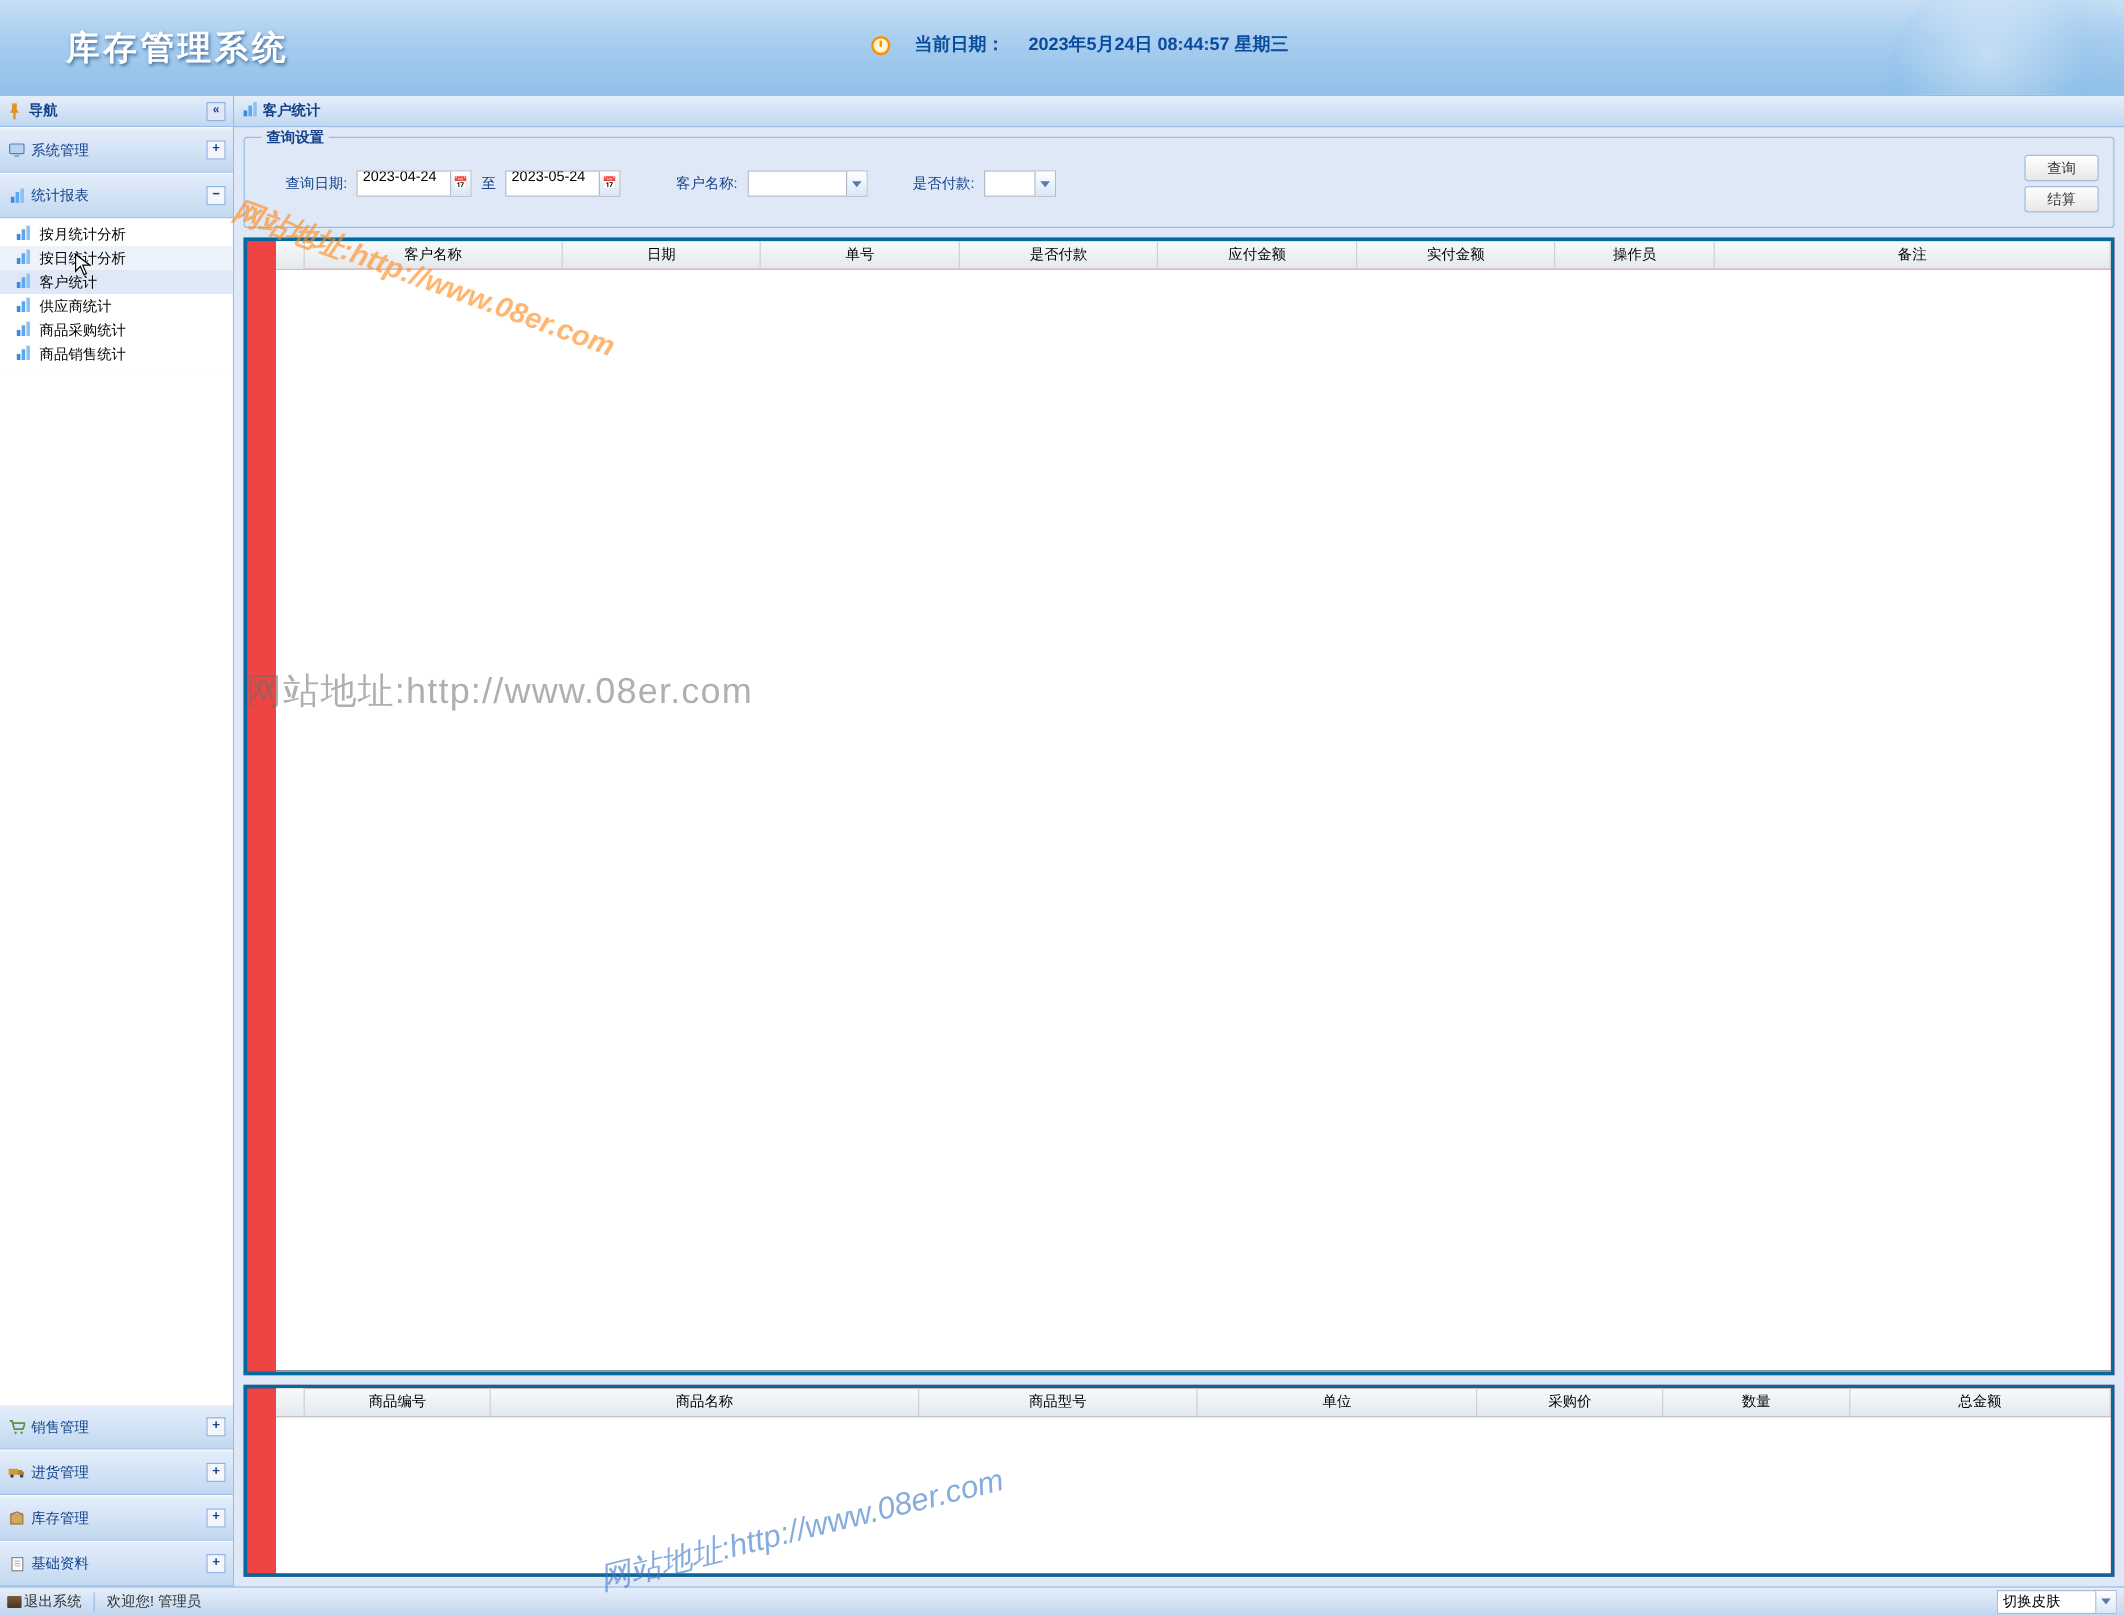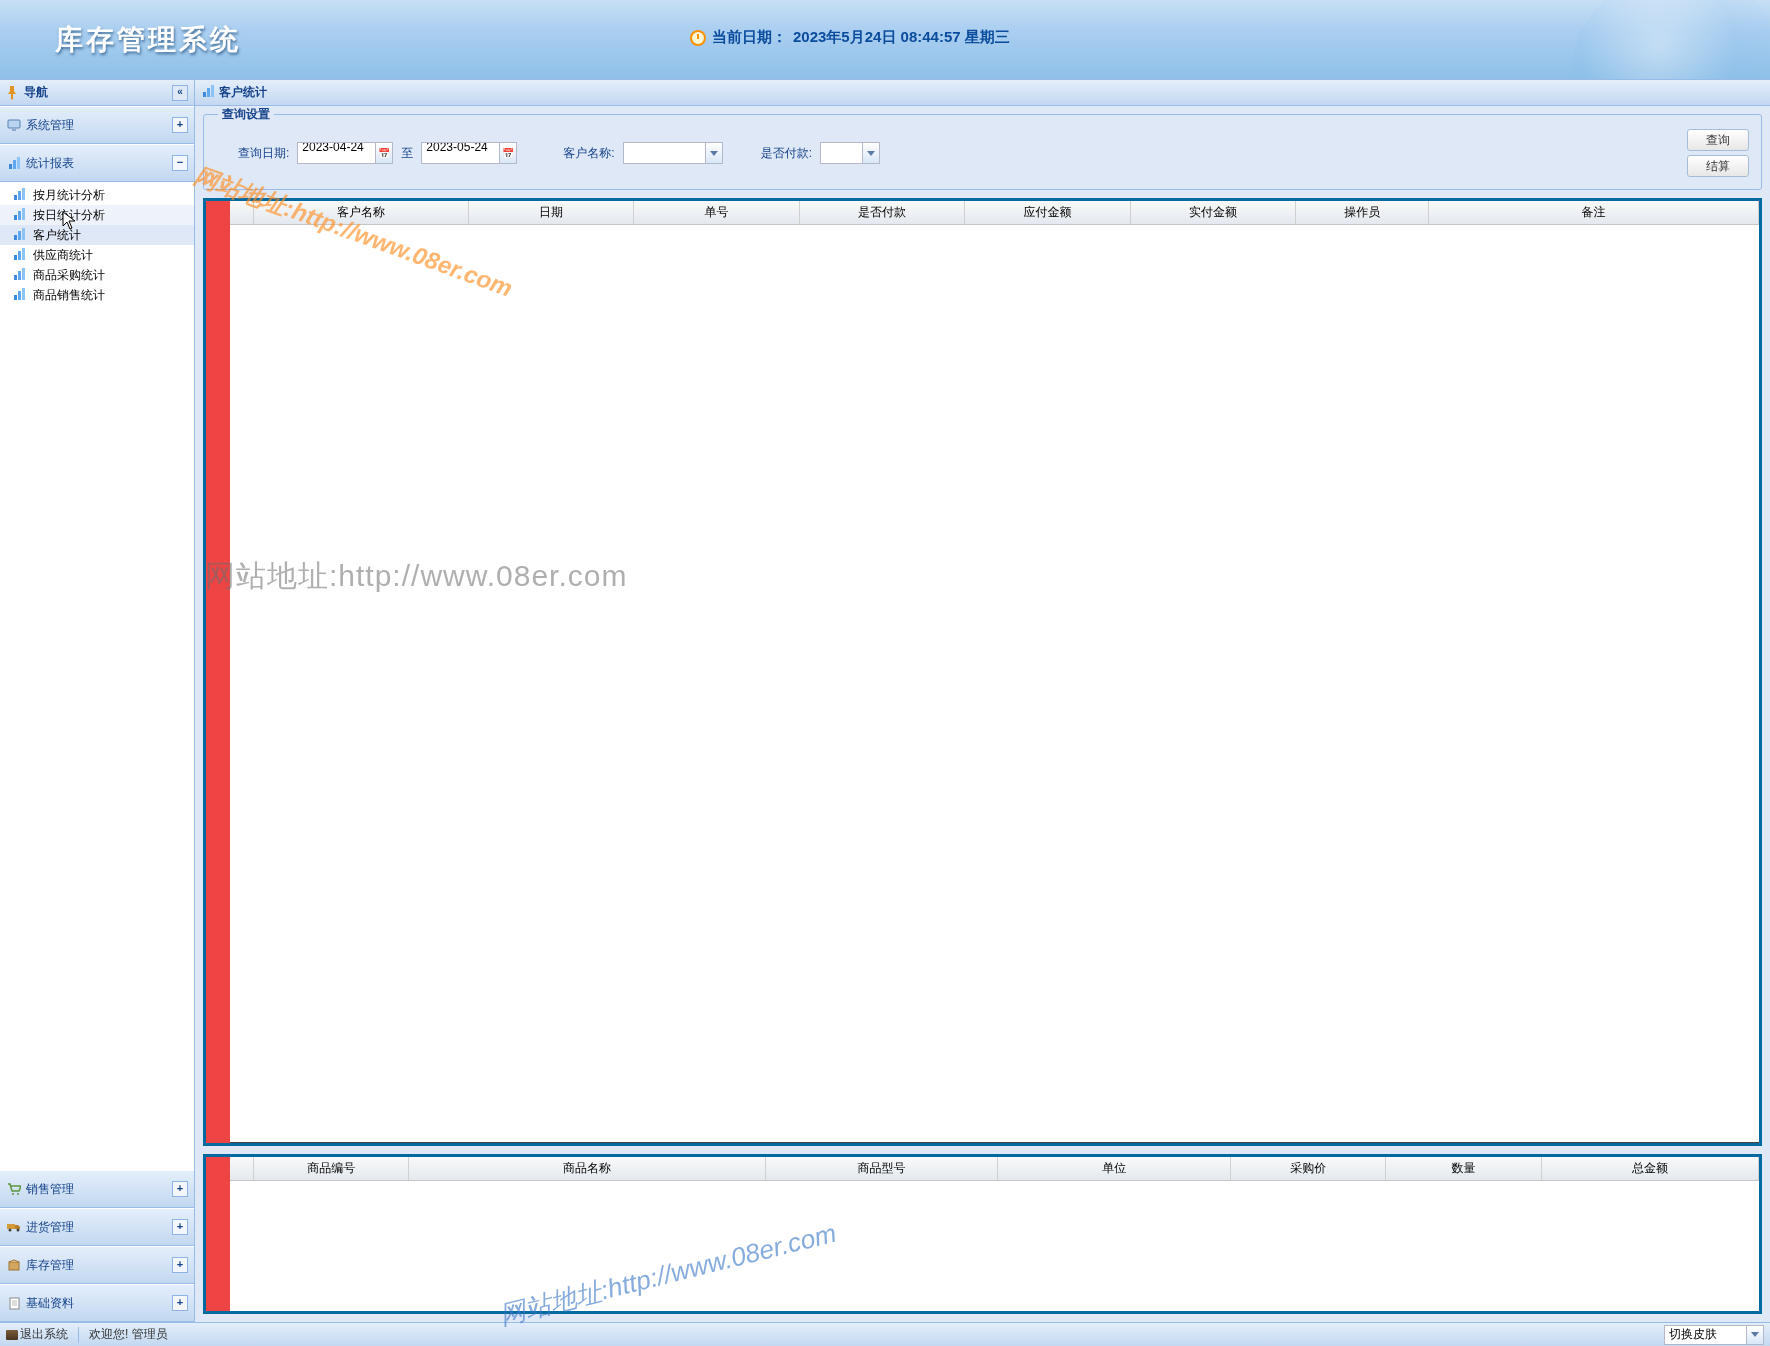--- a/index.html
+++ b/index.html
@@ -2,21 +2,21 @@
 <html><head>
 <meta charset="utf-8">
 <style>
 * { margin: 0; padding: 0; box-sizing: border-box; }
 body { font-family: Arial, "Microsoft YaHei", sans-serif; font-size: 12px; background: #dfe8f6; color: #15428b; overflow: hidden; }
 .app { display: flex; flex-direction: column; height: 100vh; width: 100vw; }
 
 
 .header { height: 80px; background: linear-gradient(to bottom, #c8dff5 0%, #a9cef0 40%, #8fc0e8 100%); position: relative; border-bottom: 1px solid #99bbe8; display: flex; align-items: center; overflow: hidden; }
 .header-title { font-size: 28px; font-weight: bold; color: #ffffff; margin-left: 55px; text-shadow: 1px 2px 3px rgba(0,50,100,.6); letter-spacing: 3px; font-family: "SimHei", sans-serif; }
-.header-date { position: absolute; left: 690px; top: 28px; font-size: 15px; color: #0a4b9c; font-weight: bold; display: flex; align-items: center; gap: 6px; }
+.header-date { position: absolute; left: 726px; top: 28px; font-size: 15px; color: #0a4b9c; font-weight: bold; display: flex; align-items: center; gap: 20px; }
 .clock-icon { width: 16px; height: 16px; border: 2px solid #ff9000; border-radius: 50%; background: #fff6d5; position: relative; }
 .clock-icon::after { content:""; position:absolute; top:2px; left:5px; width:2px; height:5px; background:#ff9000; }
 .globe { position: absolute; right: -20px; top: -30px; width: 220px; height: 220px; border-radius: 50%; background: radial-gradient(circle at 40% 35%, rgba(255,255,255,.6), rgba(128,187,232,.2) 40%, transparent 70%); opacity: .6; }
 
 
 .body { flex: 1; display: flex; min-height: 0; }
 
 
 .sidebar { width: 195px; background: #dfe8f6; border-right: 1px solid #99bbe8; display: flex; flex-direction: column; }
 .nav-header { height: 26px; background: linear-gradient(to bottom,#e4eefb,#c2d8f0); border-bottom: 1px solid #99bbe8; display: flex; align-items: center; padding: 0 6px; font-weight: bold; color: #15428b; }

